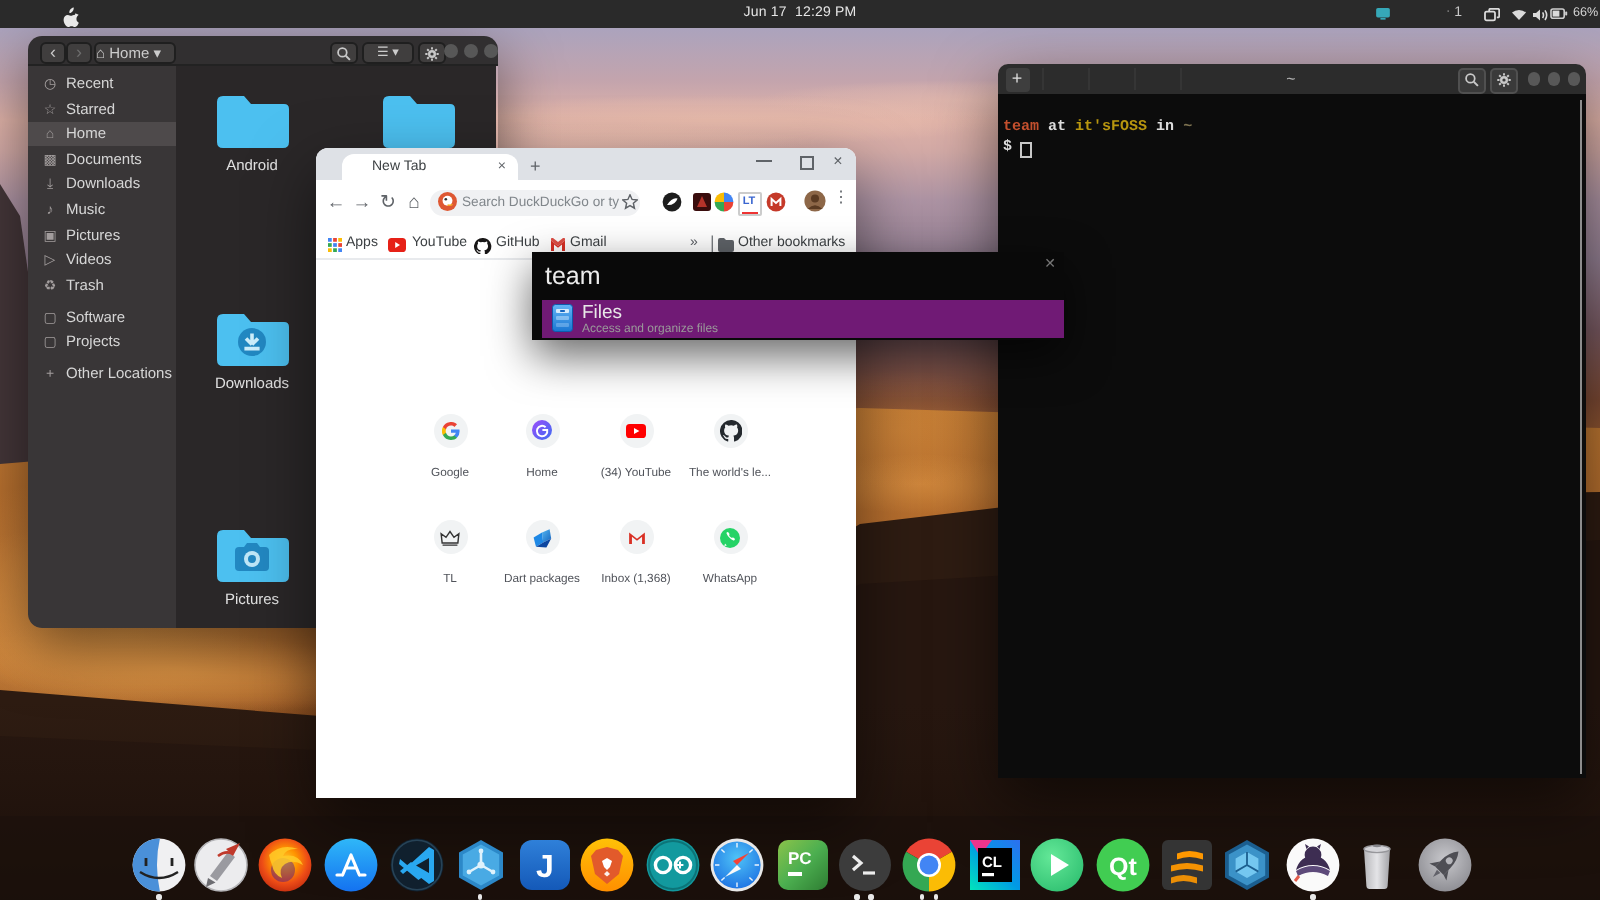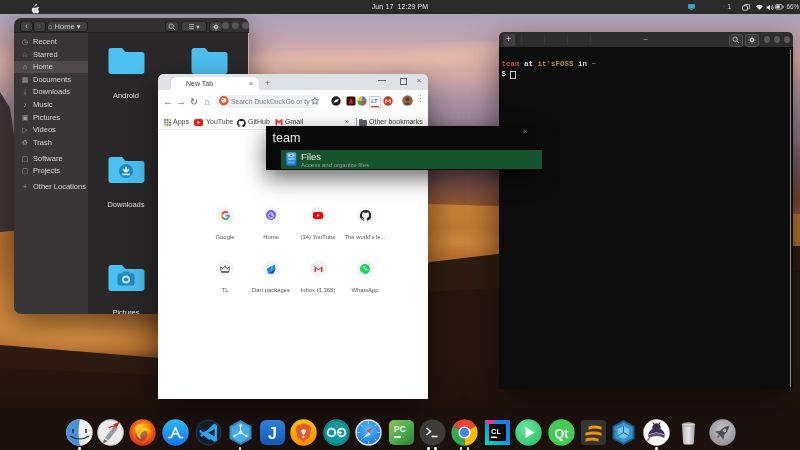--- a/index.html
+++ b/index.html
@@ -14,35 +14,35 @@
 #naut-win{left:14px;top:18px;width:235px;height:296px;border-radius:7px;box-shadow:0 10px 30px rgba(0,0,0,.5);overflow:hidden;}
 #naut-tb{left:0;top:0;width:235px;height:14px;background:#312f30;border-bottom:1px solid #222;}
 .ntb-btn{position:absolute;top:2.5px;height:9px;background:#403e3e;border:1px solid #1f1f1f;border-radius:3px;color:#ccc;}
 .ntb-btn svg{display:block;margin:0.5px auto 0;}
 #naut-side{left:0;top:15px;width:74px;height:281px;background:#393637;font-size:7.5px;color:#d6d6d6;}
 #naut-main{left:74px;top:15px;width:160px;height:281px;background:#2a2728;}
 .srow{position:absolute;left:0;width:74px;height:12.6px;line-height:12.6px;white-space:nowrap;}
 .srow .ic{display:inline-block;width:8px;margin-left:7px;margin-right:4px;color:#a29d9d;font-size:7px;text-align:center;}
 .fitem{position:absolute;width:64px;text-align:center;color:#e0e0e0;font-size:7.5px;}
 .fitem svg{display:block;margin:0 auto;}
-.fitem div{margin-top:16px;}
+.fitem div{margin-top:3px;}
 
 #chrome{left:158px;top:74px;width:270px;height:325px;border-radius:6px 6px 0 0;box-shadow:0 12px 32px rgba(0,0,0,.5);overflow:hidden;background:#fff;}
 #ch-tabbar{left:0;top:0;width:270px;height:16px;background:#dee1e6;}
 #ch-tab{left:13px;top:3px;width:88px;height:13px;background:#fff;border-radius:6px 6px 0 0;font-size:7px;color:#3c4043;}
 #ch-toolbar{left:0;top:16px;width:270px;height:26px;background:#fff;}
 #ch-pill{left:57px;top:20.5px;width:105px;height:13px;border-radius:7px;background:#f0f1f3;font-size:6.8px;color:#80868b;line-height:13px;}
 #ch-bkbar{left:0;top:42px;width:270px;height:13px;background:#fff;border-bottom:1px solid #e8eaed;font-size:7px;color:#3c4043;}
 .ch-navic{position:absolute;top:4.5px;width:12px;height:13px;color:#5f6368;font-size:9.5px;line-height:13px;text-align:center;}
 .ntp-item{position:absolute;width:62px;text-align:center;}
 .ntp-circ{width:17px;height:17px;border-radius:50%;background:#f1f3f4;margin:0 auto;position:relative;}
 .ntp-lab{margin-top:10px;font-size:5.9px;color:#50535a;}
 
 #overlay{left:266px;top:125.5px;width:266px;height:44px;background:#090909;box-shadow:0 8px 22px rgba(0,0,0,.6);z-index:50;}
-#ov-row{left:15px;top:24px;width:256px;height:19px;background:#14532d;}
+#ov-row{left:5px;top:24px;width:256px;height:19px;background:#701a75;}
 
 #term{z-index:30;left:498.5px;top:31.5px;width:294px;height:357.5px;border-radius:5px 5px 0 0;box-shadow:0 12px 32px rgba(0,0,0,.55);overflow:hidden;}
 #term-tb{left:0;top:0;width:294px;height:15.5px;background:#2c2c2c;}
 #term-body{left:0;top:15.5px;width:294px;height:342px;background:#0c0c0c;font-family:Liberation Mono, monospace;font-size:7.5px;font-weight:bold;}
 
 #dock{left:0;top:414px;width:800px;height:36px;z-index:60;}
 .dk{position:absolute;top:4.5px;width:27px;height:27px;}
 .dot{position:absolute;top:33px;width:2.6px;height:2.6px;border-radius:50%;background:#e8e8e8;}
 </style>
 </head>

